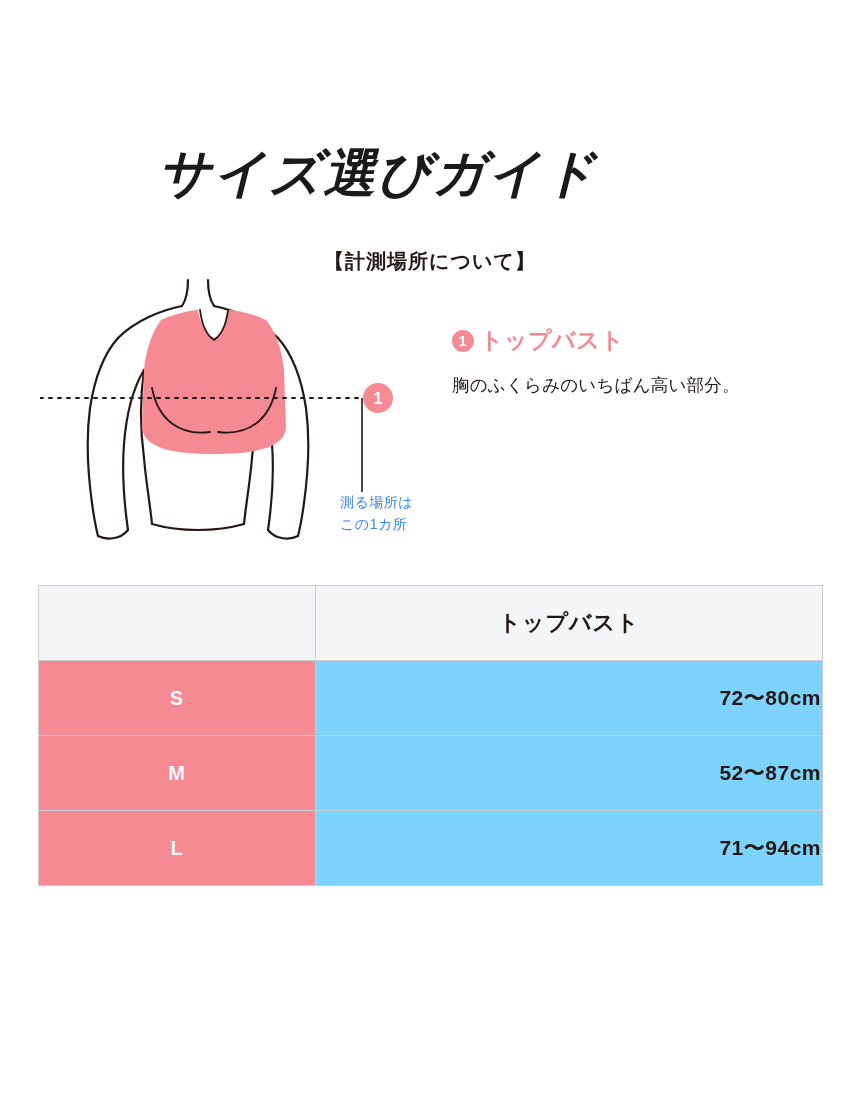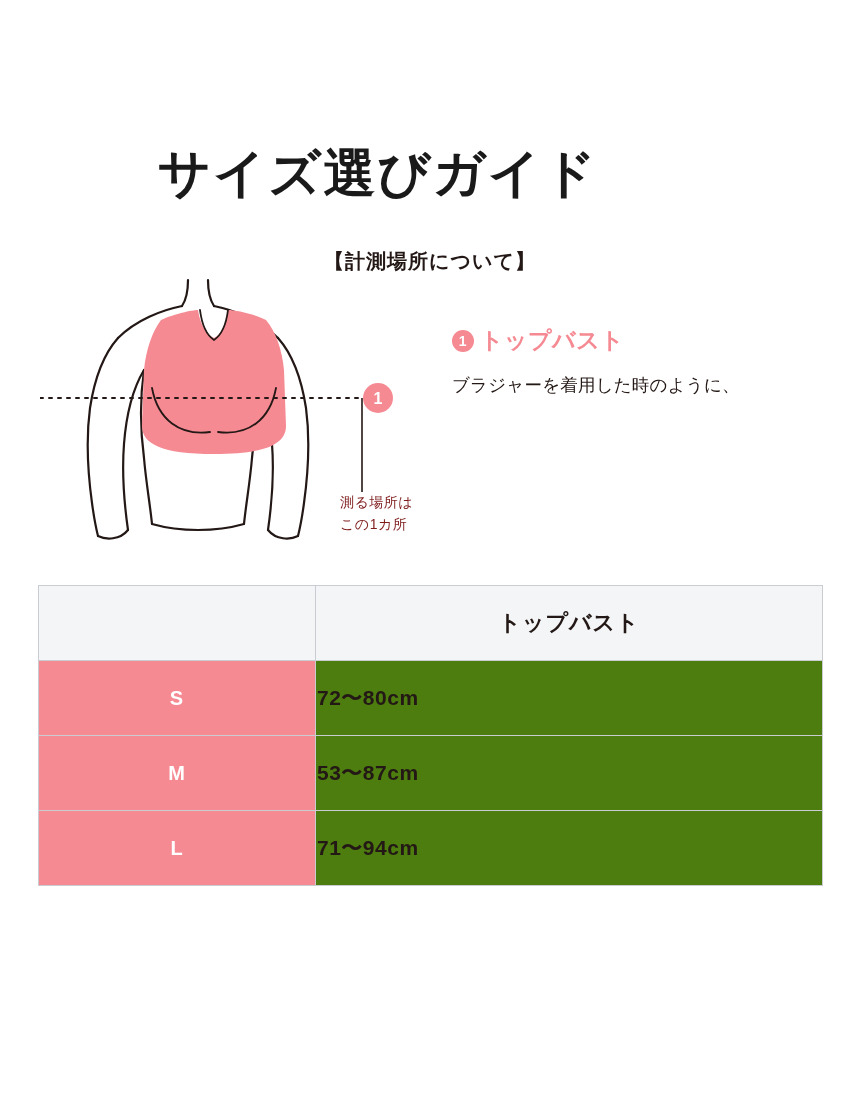--- a/index.html
+++ b/index.html
@@ -27,20 +27,21 @@
     position: absolute;
     top: 145px;
     left: 0;
     width: 756px;
     text-align: center;
     font-size: 52px;
     font-weight: 700;
     letter-spacing: 2px;
     color: #1a1a1a;
     line-height: 1.1;
+    font-style: italic;
   }
 
   .subtitle {
     position: absolute;
     top: 248px;
     left: 0;
     width: 860px;
     text-align: center;
     font-size: 20px;
     font-weight: 700;
@@ -56,21 +57,21 @@
     width: 380px;
     height: 285px;
   }
 
   .illus-caption {
     position: absolute;
     left: 340px;
     top: 492px;
     font-size: 14px;
     line-height: 1.55;
-    color: #7f1d1d;
+    color: #3b82f6;
     letter-spacing: 0.5px;
   }
 
   
   .desc {
     position: absolute;
     left: 452px;
     top: 325px;
     width: 370px;
   }
@@ -137,25 +138,25 @@
   tbody td.size-cell {
     height: 72px;
     background: #f58a93;
     color: #ffffff;
     font-size: 20px;
     font-weight: 700;
     text-align: center;
     letter-spacing: 1px;
   }
   tbody td.val-cell {
-    background: #4d7c0f;
+    background: #7dd3fc;
     color: #231815;
     font-size: 21px;
     font-weight: 700;
-    text-align: left;
+    text-align: right;
     letter-spacing: 0.5px;
     margin-top: 20px;
   }
 </style>
 </head>
 <body>
 
 <div class="page">
 
   <div class="title">サイズ選びガイド</div>
@@ -221,21 +222,21 @@
     <div>測る場所は</div>
     <div>この1カ所</div>
   </div>
 
   <div class="desc">
     <div class="desc-head">
       <span class="badge">1</span>
       <span>トップバスト</span>
     </div>
     <div class="desc-body">
-      <div>ブラジャーを着用した時のように、</div>
+      <div>胸のふくらみのいちばん高い部分。</div>
     </div>
   </div>
 
   <div class="table-wrap">
     <table class="size-table">
       <colgroup>
         <col class="col-size">
         <col class="col-val">
       </colgroup>
       <thead>
@@ -244,21 +245,21 @@
           <th>トップバスト</th>
         </tr>
       </thead>
       <tbody>
         <tr>
           <td class="size-cell">S</td>
           <td class="val-cell">72〜80cm</td>
         </tr>
         <tr>
           <td class="size-cell">M</td>
-          <td class="val-cell">53〜87cm</td>
+          <td class="val-cell">52〜87cm</td>
         </tr>
         <tr>
           <td class="size-cell">L</td>
           <td class="val-cell">71〜94cm</td>
         </tr>
       </tbody>
     </table>
   </div>
 
 </div>

